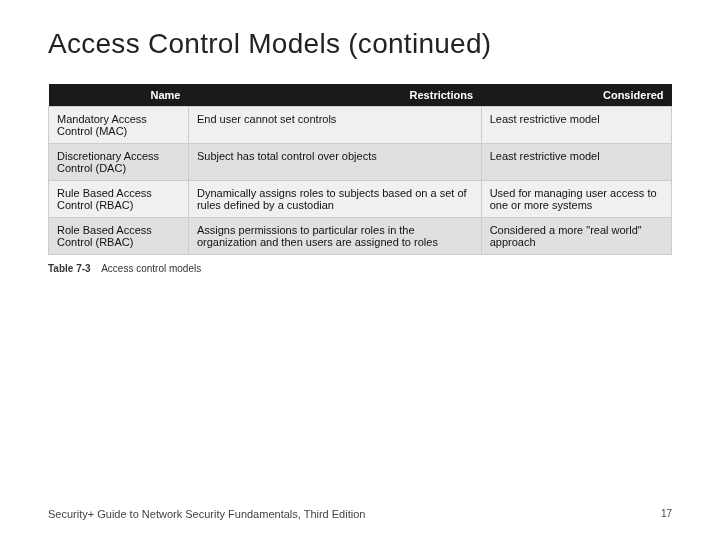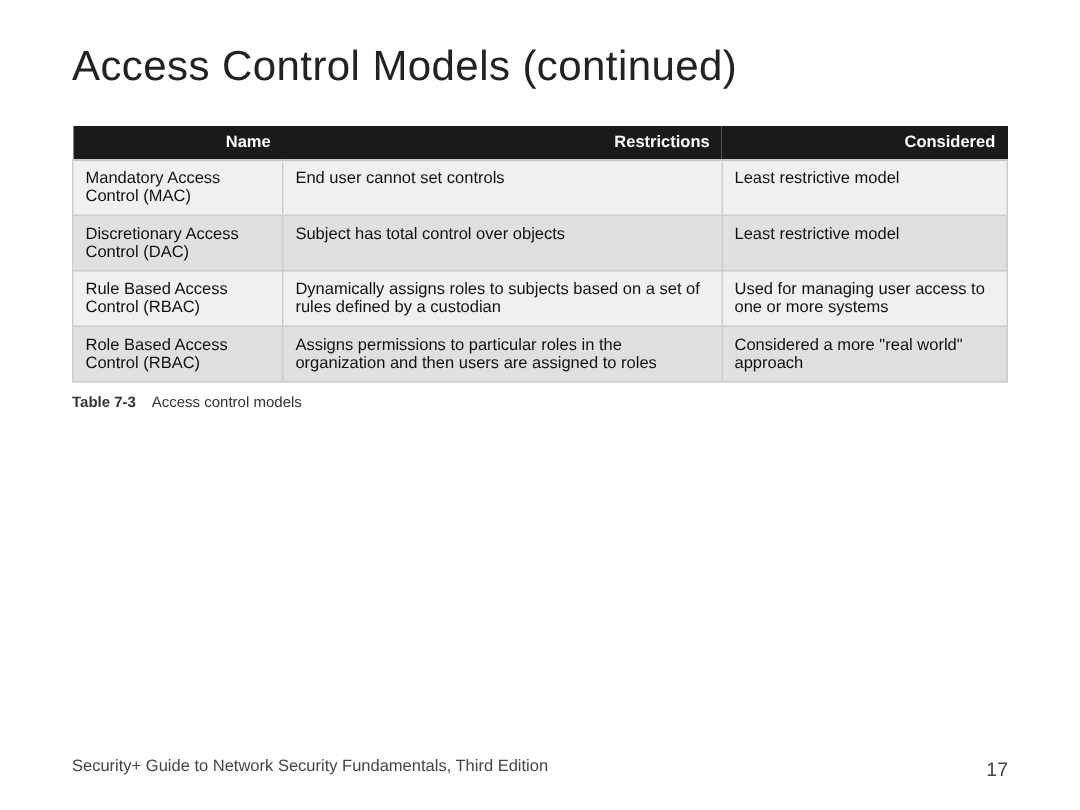--- a/index.html
+++ b/index.html
@@ -90,21 +90,21 @@
       margin-top: auto;
       padding-top: 10px;
     }
 
     .footer-text {
       font-size: 11px;
       color: #444444;
     }
 
     .footer-page {
-      font-size: 13px;
+      font-size: 10px;
       color: #444444;
     }
   </style>
 </head>
 <body>
 
 <div class="slide">
   <h1 class="title">Access Control Models (continued)</h1>
 
   <div class="table-container">

